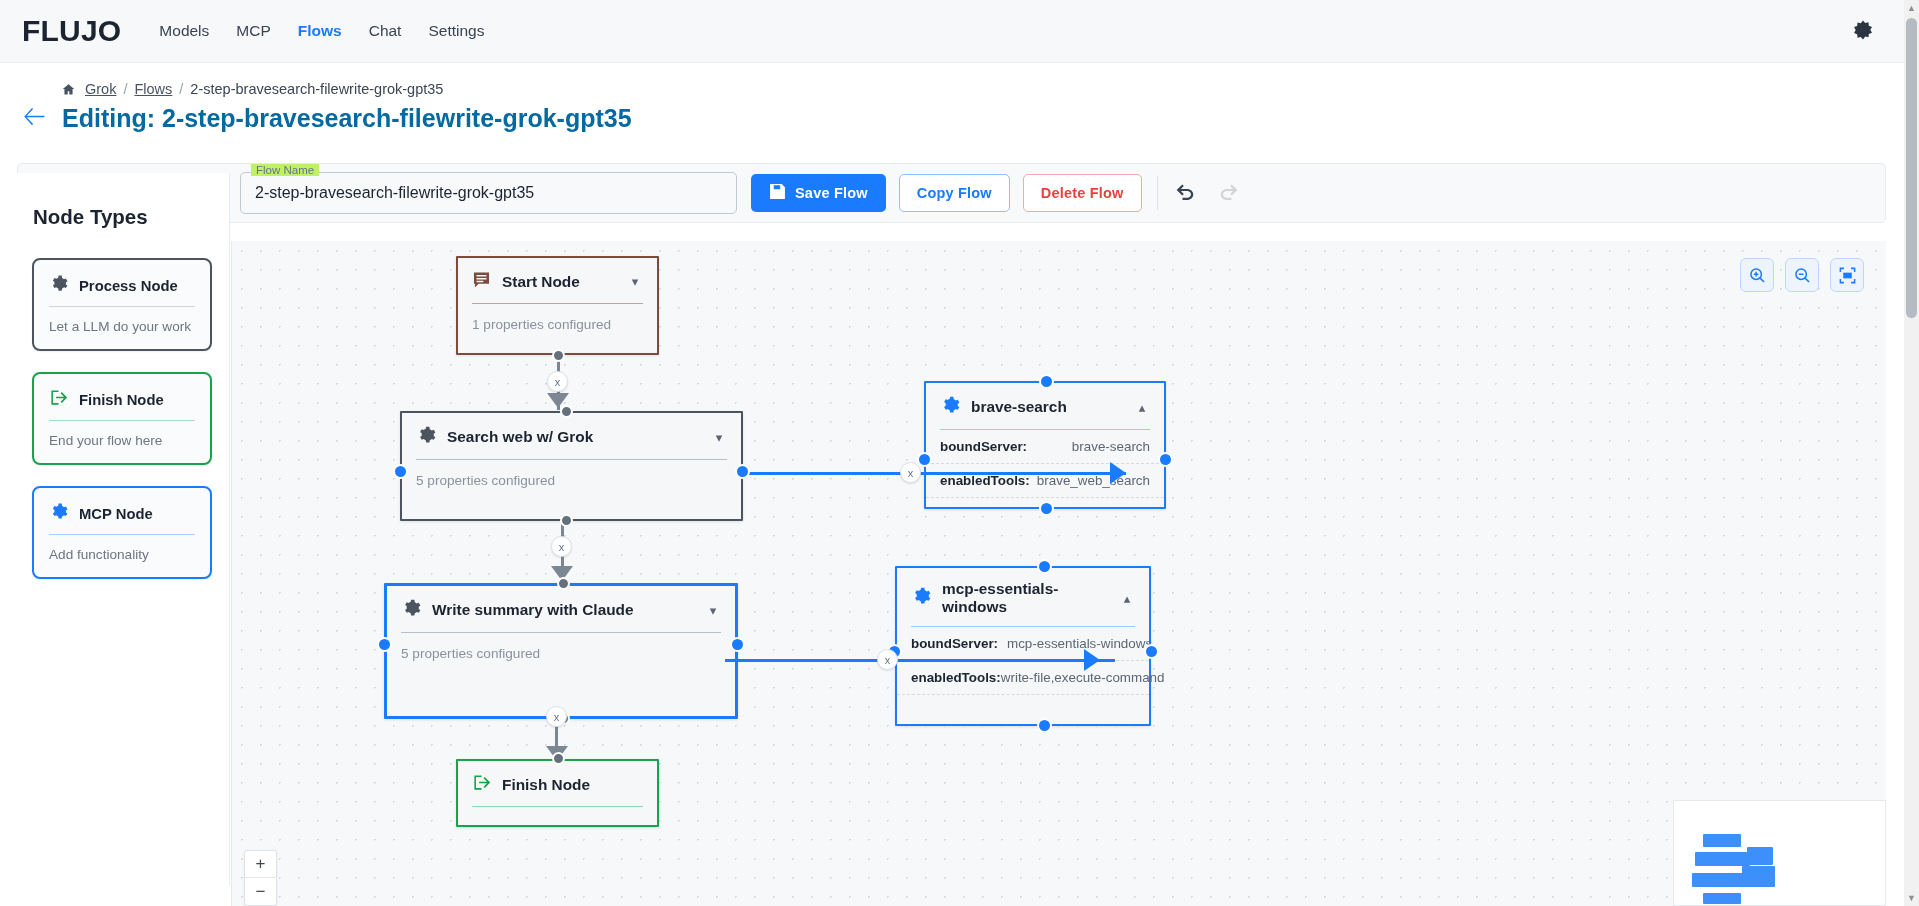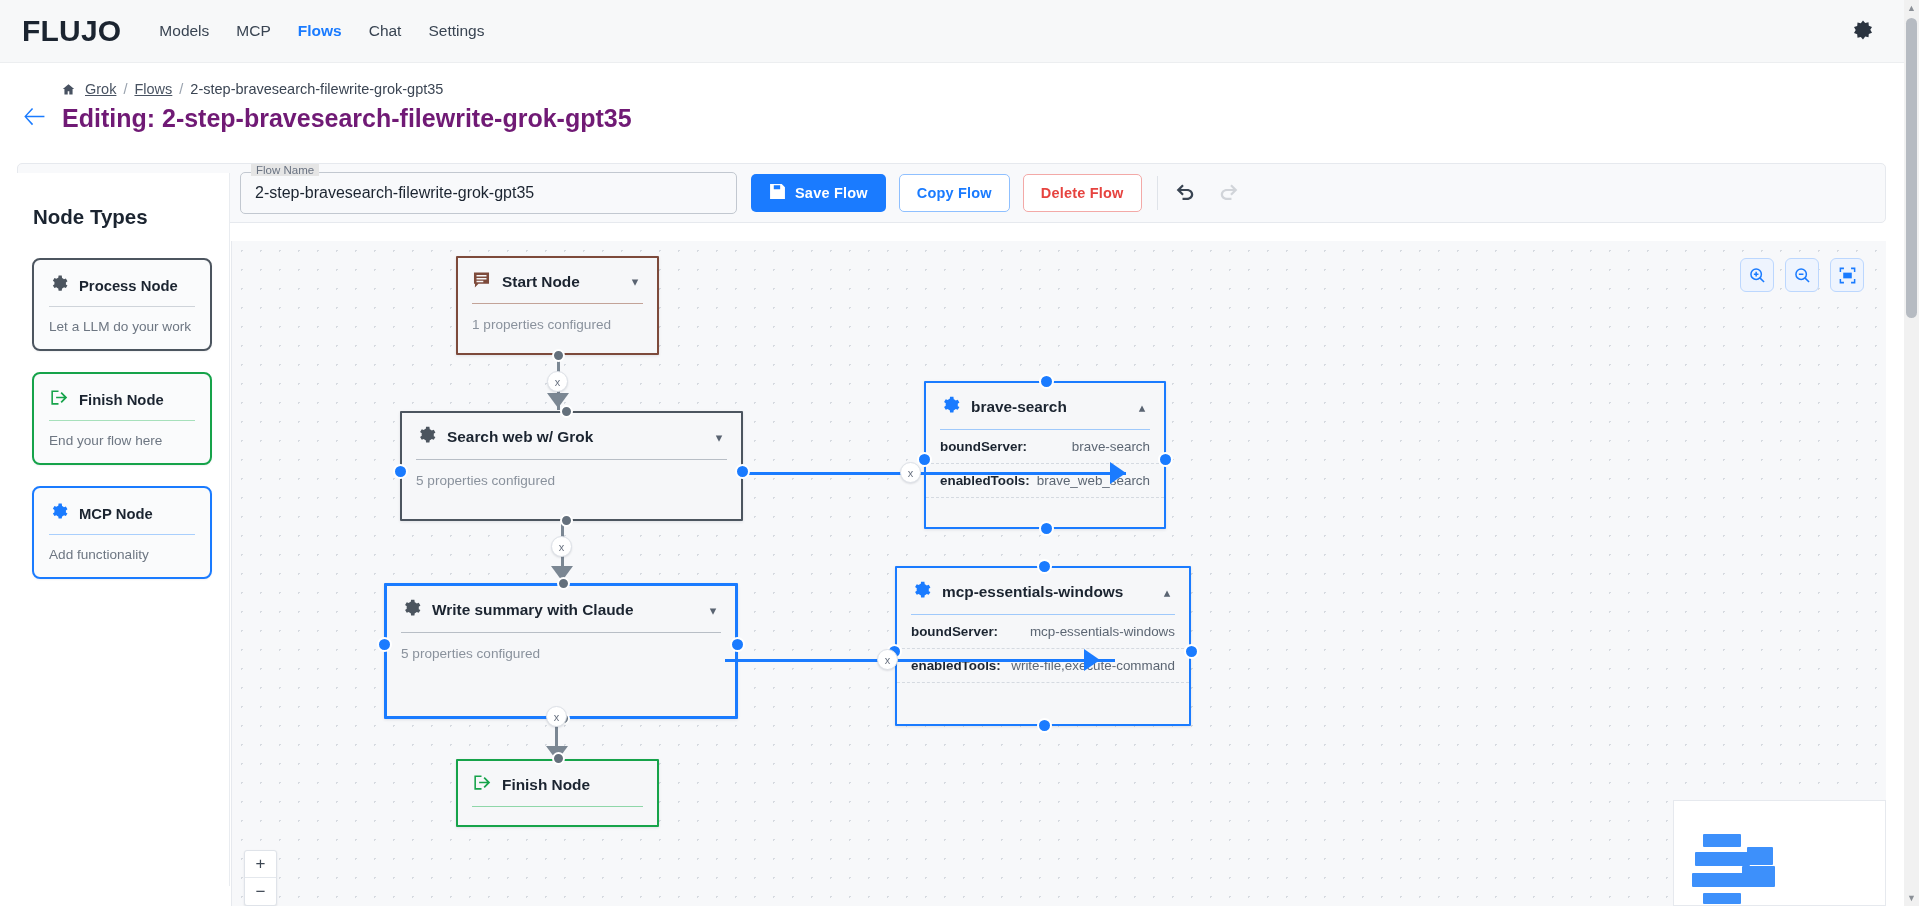--- a/index.html
+++ b/index.html
@@ -46,35 +46,35 @@
   .crumbs .sep { color: #98a1ad; text-decoration:none; }
   .crumbs .cur { color: #3b4553; }
   .home-ico { display:inline-block; width:13px; height:13px; margin-right:3px; }
   .back-arrow {
     position: absolute; left: 22px; top: 42px;
     width: 26px; height: 26px; cursor: pointer; color: #1a7bff;
     font-size: 23px; line-height: 26px; text-align:center;
   }
   .page-title {
     position: absolute; left: 62px; top: 41px;
-    font-size: 25px; font-weight: 700; color: #701a75;
+    font-size: 25px; font-weight: 700; color: #0369a1;
   }
 
   
   .toolbar {
     position: absolute; top: 163px; left: 17px;
     width: 1869px; height: 60px;
     background: #f8f9fb;
     border: 1px solid #e6e9ee; border-radius: 5px;
     display: flex; align-items: center;
   }
   .fieldwrap { position: relative; margin-left: 222px; }
   .fieldlabel {
     position: absolute; top: -8px; left: 11px;
-    background: #e5e5e5; padding: 0 5px;
+    background: #bef264; padding: 0 5px;
     font-size: 11.5px; color: #6a7382;
   }
   .flow-input {
     width: 497px; height: 42px;
     border: 1px solid #c2c8d0; border-radius: 5px;
     background: transparent;
     padding: 0 14px; font-size: 16px; color: #1b2430;
     font-family: "Liberation Sans", sans-serif;
     outline: none;
   }
@@ -393,21 +393,21 @@
         <span class="chev">▾</span>
       </div>
       <div class="node-rule"></div>
       <div class="node-sub">5 properties configured</div>
       <div class="handle h-gray" style="left:158px; top:-8px;"></div>
       <div class="handle h-gray" style="left:158px; bottom:-8px;"></div>
       <div class="handle h-blue" style="left:-9px; top:51px;"></div>
       <div class="handle h-blue" style="right:-9px; top:51px;"></div>
     </div>
 
-    <div class="node mcpn" style="left:692px; top:140px; width:242px; height:148px;">
+    <div class="node mcpn" style="left:692px; top:140px; width:242px; height:128px;">
       <div class="node-head">
         <span>
           <svg width="20" height="20" viewBox="0 0 24 24">
               <path fill="#1a7bff" d="M12 8.2a3.8 3.8 0 1 0 0 7.6 3.8 3.8 0 0 0 0-7.6zm9.3 5.2.1-1.4-.1-1.4 2-1.6-2-3.4-2.4 1a8 8 0 0 0-2.4-1.4L16.1 2h-4l-.4 2.6c-.9.3-1.7.8-2.4 1.4l-2.4-1-2 3.4 2 1.6-.1 1.4.1 1.4-2 1.6 2 3.4 2.4-1c.7.6 1.5 1.1 2.4 1.4l.4 2.8h4l.4-2.8c.9-.3 1.7-.8 2.4-1.4l2.4 1 2-3.4z"></path>
             </svg>
         </span>
         <span class="node-title">brave-search</span>
         <span class="chev">▴</span>
       </div>
       <div class="node-rule"></div>
@@ -436,21 +436,21 @@
         <span class="chev">▾</span>
       </div>
       <div class="node-rule"></div>
       <div class="node-sub">5 properties configured</div>
       <div class="handle h-gray" style="left:170px; top:-9px;"></div>
       <div class="handle h-gray" style="left:170px; bottom:-9px;"></div>
       <div class="handle h-blue" style="left:-10px; top:51px;"></div>
       <div class="handle h-blue" style="right:-10px; top:51px;"></div>
     </div>
 
-    <div class="node mcpn" style="left:663px; top:325px; width:296px; height:160px;">
+    <div class="node mcpn" style="left:663px; top:325px; width:256px; height:160px;">
       <div class="node-head">
         <span>
           <svg width="20" height="20" viewBox="0 0 24 24">
               <path fill="#1a7bff" d="M12 8.2a3.8 3.8 0 1 0 0 7.6 3.8 3.8 0 0 0 0-7.6zm9.3 5.2.1-1.4-.1-1.4 2-1.6-2-3.4-2.4 1a8 8 0 0 0-2.4-1.4L16.1 2h-4l-.4 2.6c-.9.3-1.7.8-2.4 1.4l-2.4-1-2 3.4 2 1.6-.1 1.4.1 1.4-2 1.6 2 3.4 2.4-1c.7.6 1.5 1.1 2.4 1.4l.4 2.8h4l.4-2.8c.9-.3 1.7-.8 2.4-1.4l2.4 1 2-3.4z"></path>
             </svg>
         </span>
         <span class="node-title">mcp-essentials-windows</span>
         <span class="chev">▴</span>
       </div>
       <div class="node-rule"></div>

